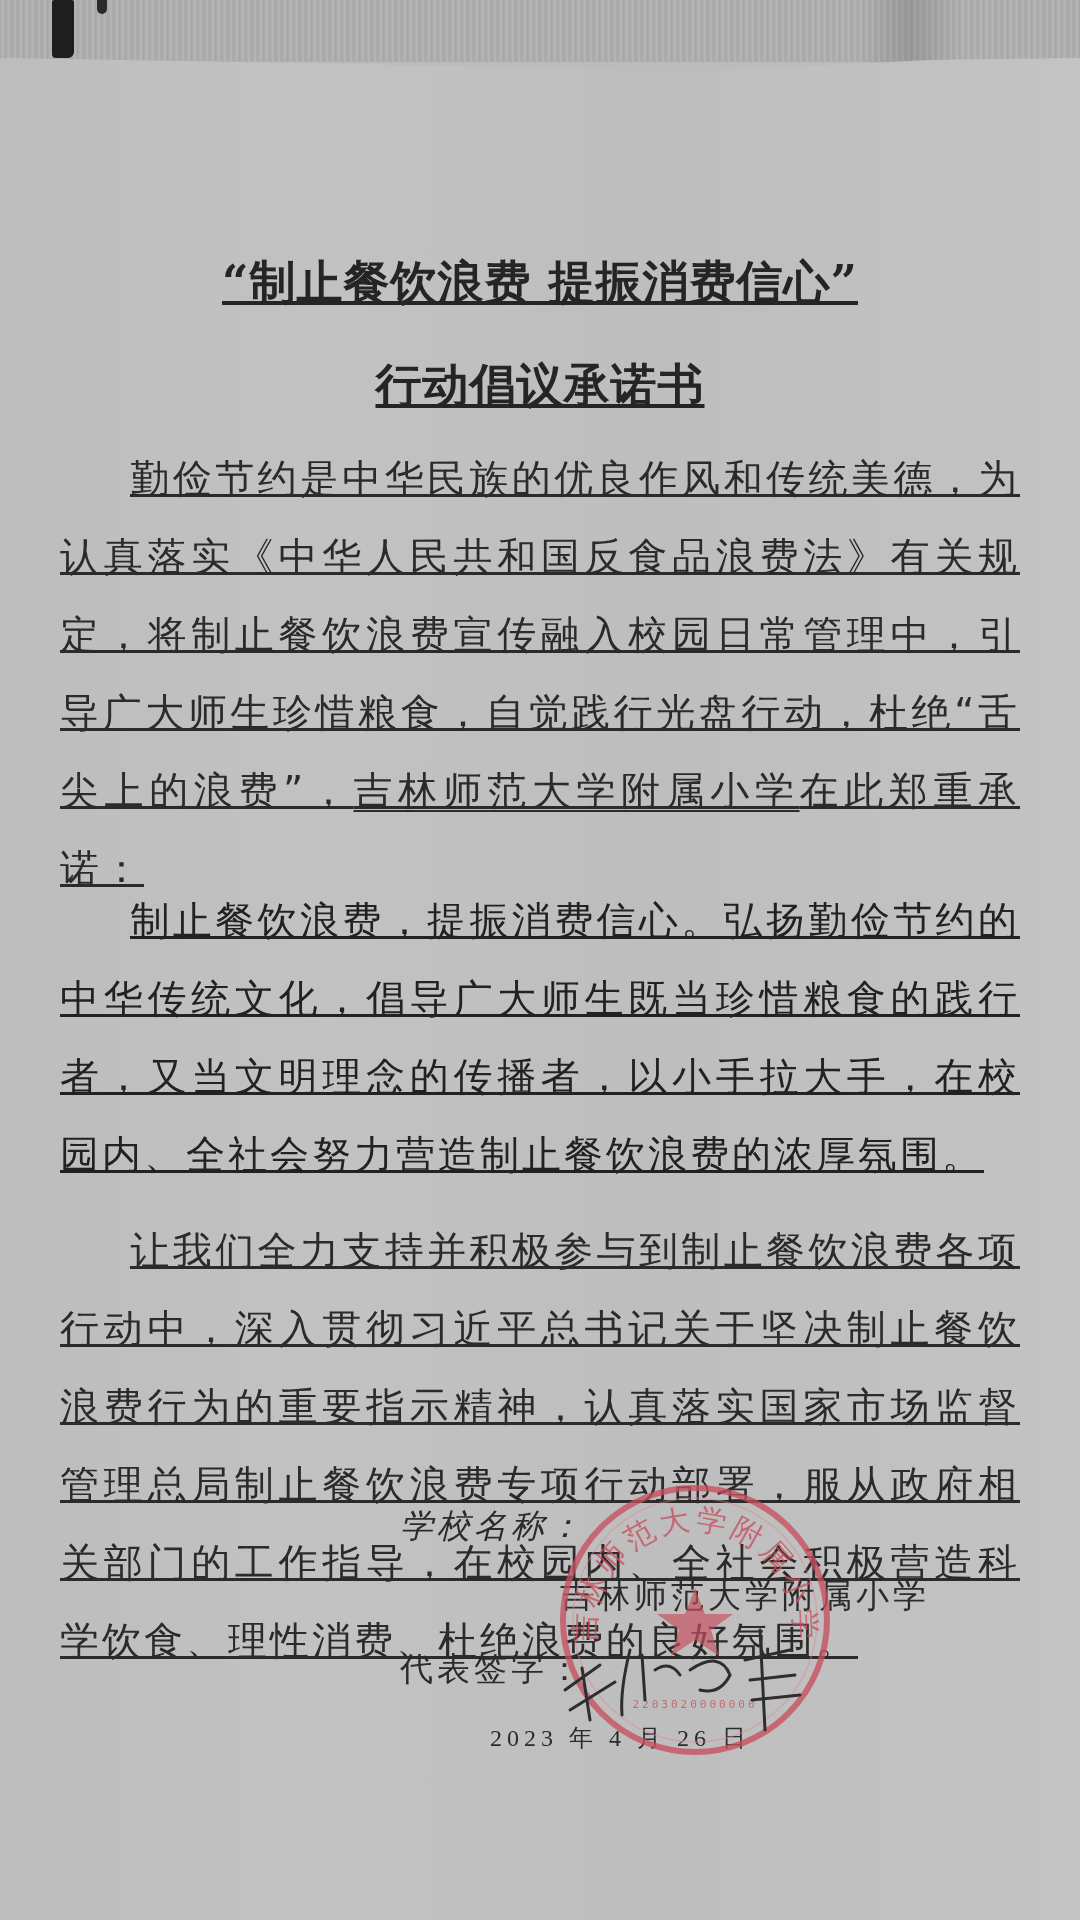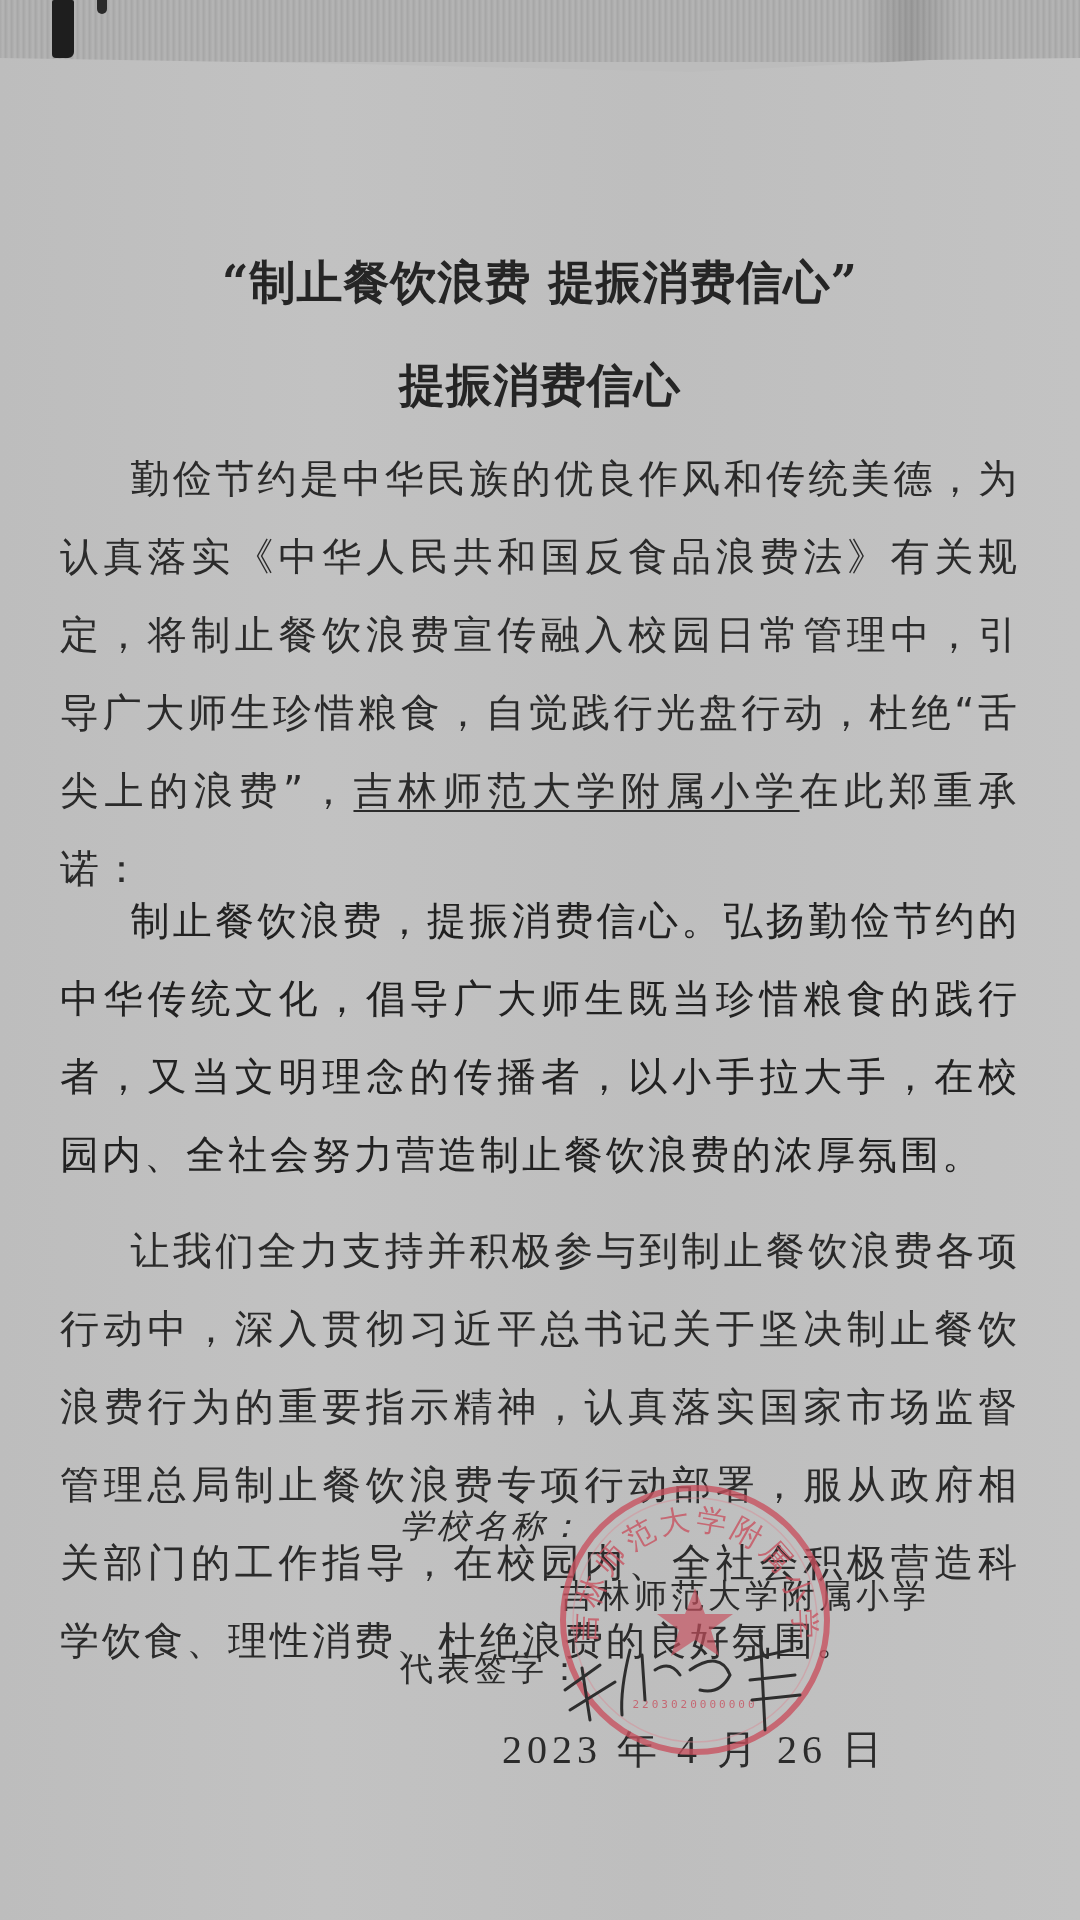--- a/index.html
+++ b/index.html
@@ -50,20 +50,21 @@
       left: 0; top: 58px;
       width: 1080px; height: 1862px;
       background: linear-gradient(90deg, #bdbdbd 0%, #c2c2c2 30%, #bebebe 60%, #c3c3c3 100%);
       clip-path: polygon(0 0, 33% 6px, 64% 14px, 86% 2px, 100% 0, 100% 100%, 0 100%);
     }
     .doc-text {
       position: absolute;
       color: #2b2b2b;
       font-family: "DejaVu Serif", "Liberation Serif", serif;
       letter-spacing: 2px;
+      text-decoration: underline;
     }
     .title {
       left: 0; width: 1080px;
       text-align: center;
       font-weight: bold;
       font-size: 46px;
       color: #252525;
       letter-spacing: 1px;
     }
     .title-1 { top: 252px; }
@@ -93,24 +94,23 @@
       color: #2b2b2b;
       letter-spacing: 4px;
     }
     .sig-school-label { left: 400px; top: 1504px; font-style: italic; }
     .sig-school-value { left: 560px; top: 1574px; }
     .sig-rep-label { left: 400px; top: 1647px; }
     .date {
       position: absolute;
       left: 490px; top: 1722px;
       font-family: "Liberation Serif", "DejaVu Serif", serif;
-      font-size: 40px;
+      font-size: 24px;
       color: #2b2b2b;
       letter-spacing: 5px;
-      margin-left: 12px;
     }
     .stamp {
       position: absolute;
       left: 555px; top: 1480px;
       width: 280px; height: 280px;
       opacity: 0.78;
     }
     .signature {
       position: absolute;
       left: 560px; top: 1620px;
@@ -122,21 +122,21 @@
 
 <div class="photo">
   <div class="backdrop"></div>
   <div class="backdrop-dark"></div>
   <div class="backdrop-stroke"></div>
   <div class="backdrop-drop"></div>
 
   <div class="paper"></div>
 
   <div class="doc-text title title-1">“制止餐饮浪费 提振消费信心”</div>
-  <div class="doc-text title title-2">提振消费信心</div>
+  <div class="doc-text title title-2">行动倡议承诺书</div>
 
   <div class="doc-text para para-1"><span class="indent"></span><span>勤俭节约是中华民族的优良作风和传统美德，为认真落实《中华人民共和国反食品浪费法》有关规定，将制止餐饮浪费宣传融入校园日常管理中，引导广大师生珍惜粮食，自觉践行光盘行动，杜绝“舌尖上的浪费”，</span><span class="underline">吉林师范大学附属小学</span><span>在此郑重承诺：</span></div>
 
   <div class="doc-text para para-3"><span class="indent"></span><span>让我们全力支持并积极参与到制止餐饮浪费各项行动中，深入贯彻习近平总书记关于坚决制止餐饮浪费行为的重要指示精神，认真落实国家市场监督管理总局制止餐饮浪费专项行动部署，服从政府相关部门的工作指导，在校园内、全社会积极营造科学饮食、理性消费、杜绝浪费的良好氛围。</span></div>
 
   <div class="doc-text para para-2"><span class="indent"></span><span>制止餐饮浪费，提振消费信心。弘扬勤俭节约的中华传统文化，倡导广大师生既当珍惜粮食的践行者，又当文明理念的传播者，以小手拉大手，在校园内、全社会努力营造制止餐饮浪费的浓厚氛围。</span></div>
 
   <div class="sig-row sig-school-label">学校名称：</div>
   <div class="sig-row sig-school-value">吉林师范大学附属小学</div>
   <div class="sig-row sig-rep-label">代表签字：</div>

